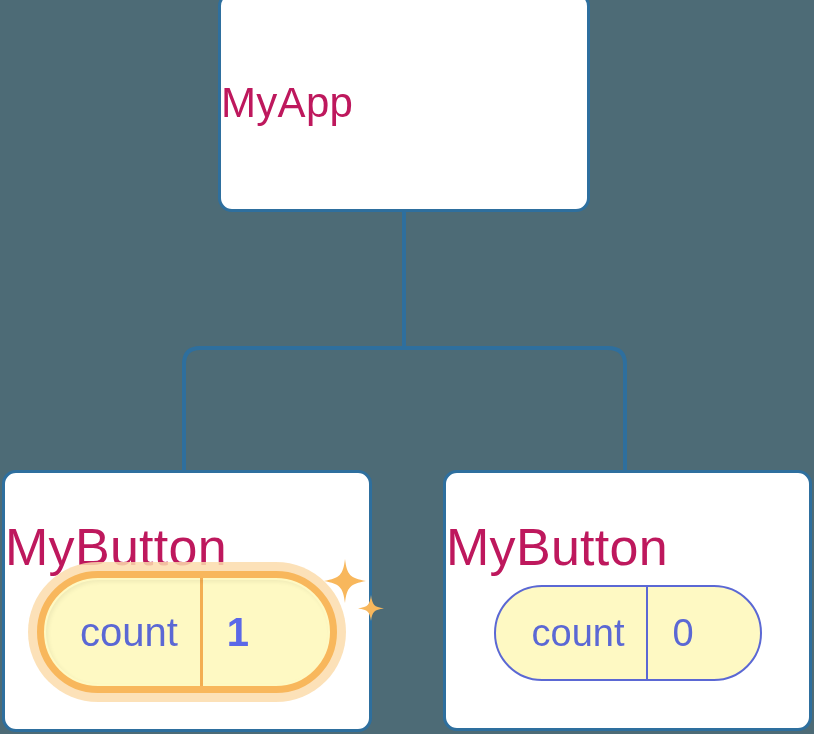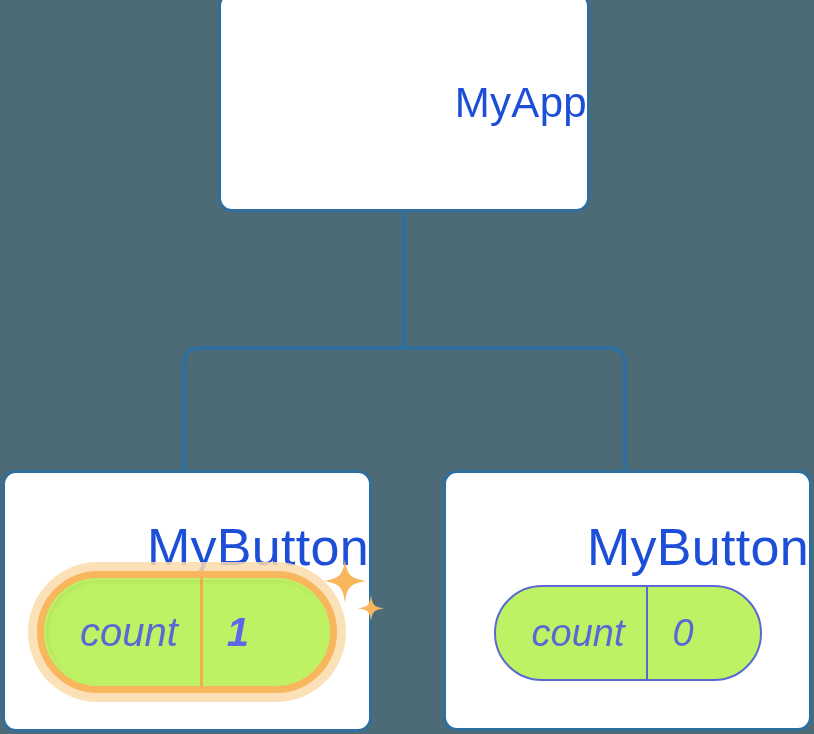--- a/index.html
+++ b/index.html
@@ -50,22 +50,22 @@
     left: 443px;
     top: 470px;
     width: 369px;
     height: 261px;
   }
 
   .node-title {
     position: absolute;
     left: 0;
     width: 100%;
-    text-align: right;
-    color: #1d4ed8;
+    text-align: left;
+    color: #be185d;
     font-size: 41px;
     font-weight: 400;
     letter-spacing: 0.3px;
     white-space: nowrap;
   }
   #node-root .node-title {
     top: 84px;
     font-size: 42px;
   }
   #node-child-0 .node-title,
@@ -78,24 +78,23 @@
   .pill-wrap {
     position: absolute;
     left: 50%;
     transform: translateX(-50%);
     top: 104px;
   }
   .pill {
     position: relative;
     display: flex;
     align-items: stretch;
-    background: #bef264;
+    background: #fef9c3;
     box-sizing: border-box;
     border-radius: 999px;
-    font-style: italic;
   }
   .pill-cell {
     display: flex;
     align-items: center;
     justify-content: center;
     box-sizing: border-box;
     white-space: nowrap;
   }
   .pill-key {
     font-size: 38px;

